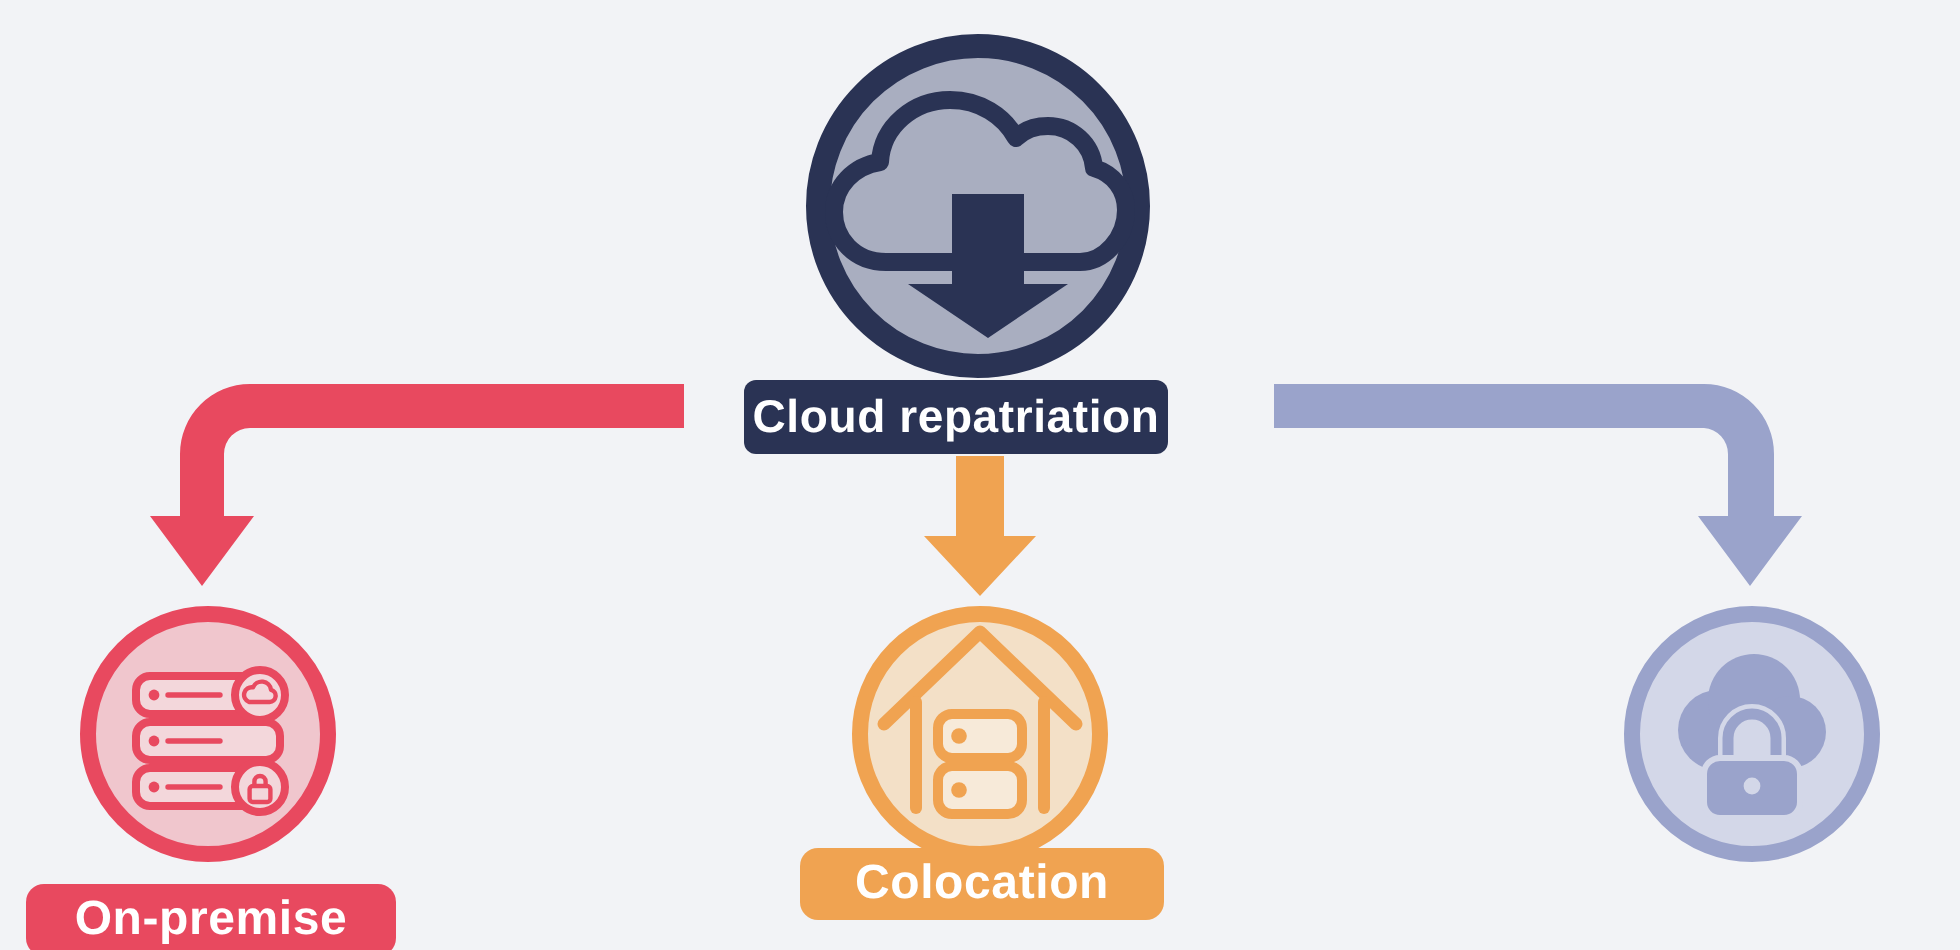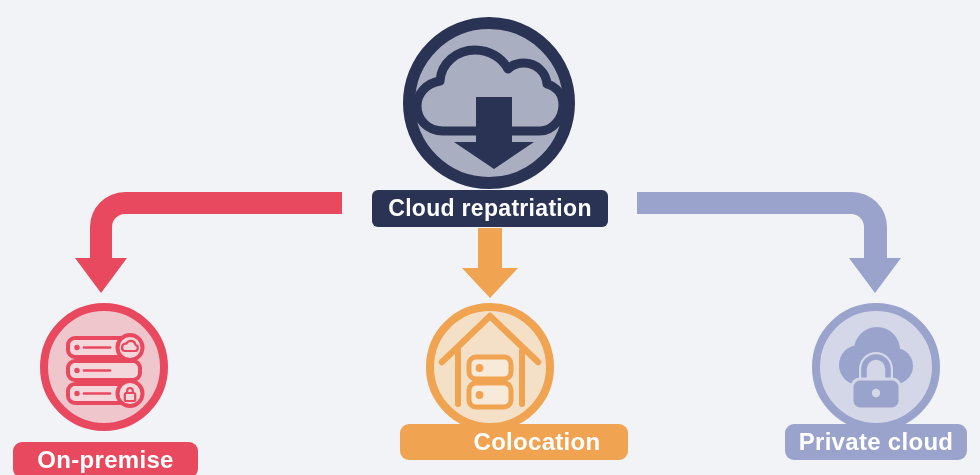--- a/index.html
+++ b/index.html
@@ -32,33 +32,33 @@
 
   .pill{
     position:absolute;
     display:flex;align-items:center;justify-content:center;
     color:var(--c-text,#ffffff);
     font-weight:700;
     letter-spacing:.3px;
     z-index:3;
   }
   .pill.root{
-    left:372px;top:190px;width:236px;height:37px;
+    left:372px;top:190px;width:212px;height:37px;
     background:var(--c-navy,#2a3354);
     border-radius:6px;font-size:23px;
   }
   .pill.onprem{
     left:13px;top:424px;width:185px;height:36px;
     background:var(--c-red,#e8495f);
     border-radius:9px;font-size:24px;margin-top:18px;
   }
   .pill.colo{
     left:400px;top:424px;width:182px;height:36px;
     background:var(--c-orange,#f0a351);
-    border-radius:9px;font-size:24px;padding-left:46px;
+    border-radius:9px;font-size:24px;
   }
   .pill.privcloud{
     left:785px;top:424px;width:182px;height:36px;
     background:var(--c-periwinkle,#9aa3cb);
     border-radius:9px;font-size:24px;
   }
 
   .icon-top{left:403px;top:17px;z-index:2;}
   .icon-branch{z-index:2;}
   .icon-onprem{left:40px;top:303px;}
@@ -135,15 +135,14 @@
     <g>
       <path class="f-peri-tint s-peri-tint" stroke-width="10" stroke-linejoin="round" d="M52,78 V66 A12,12 0 0 1 76,66 V78 Z"></path>
       <path class="nf s-peri" stroke-width="5.5" d="M52,78 V66 A12,12 0 0 1 76,66 V78"></path>
       <rect x="40" y="76" width="48" height="30" rx="8" class="f-peri s-peri-tint" stroke-width="3"></rect>
       <circle cx="64" cy="90" r="4.2" class="f-peri-tint"></circle>
     </g>
   </svg>
 
   <div class="pill onprem">On-premise</div>
   <div class="pill colo">Colocation</div>
-  <div class="pill privcloud">Private cloud</div>
 
 </div>
 
 </body></html>

